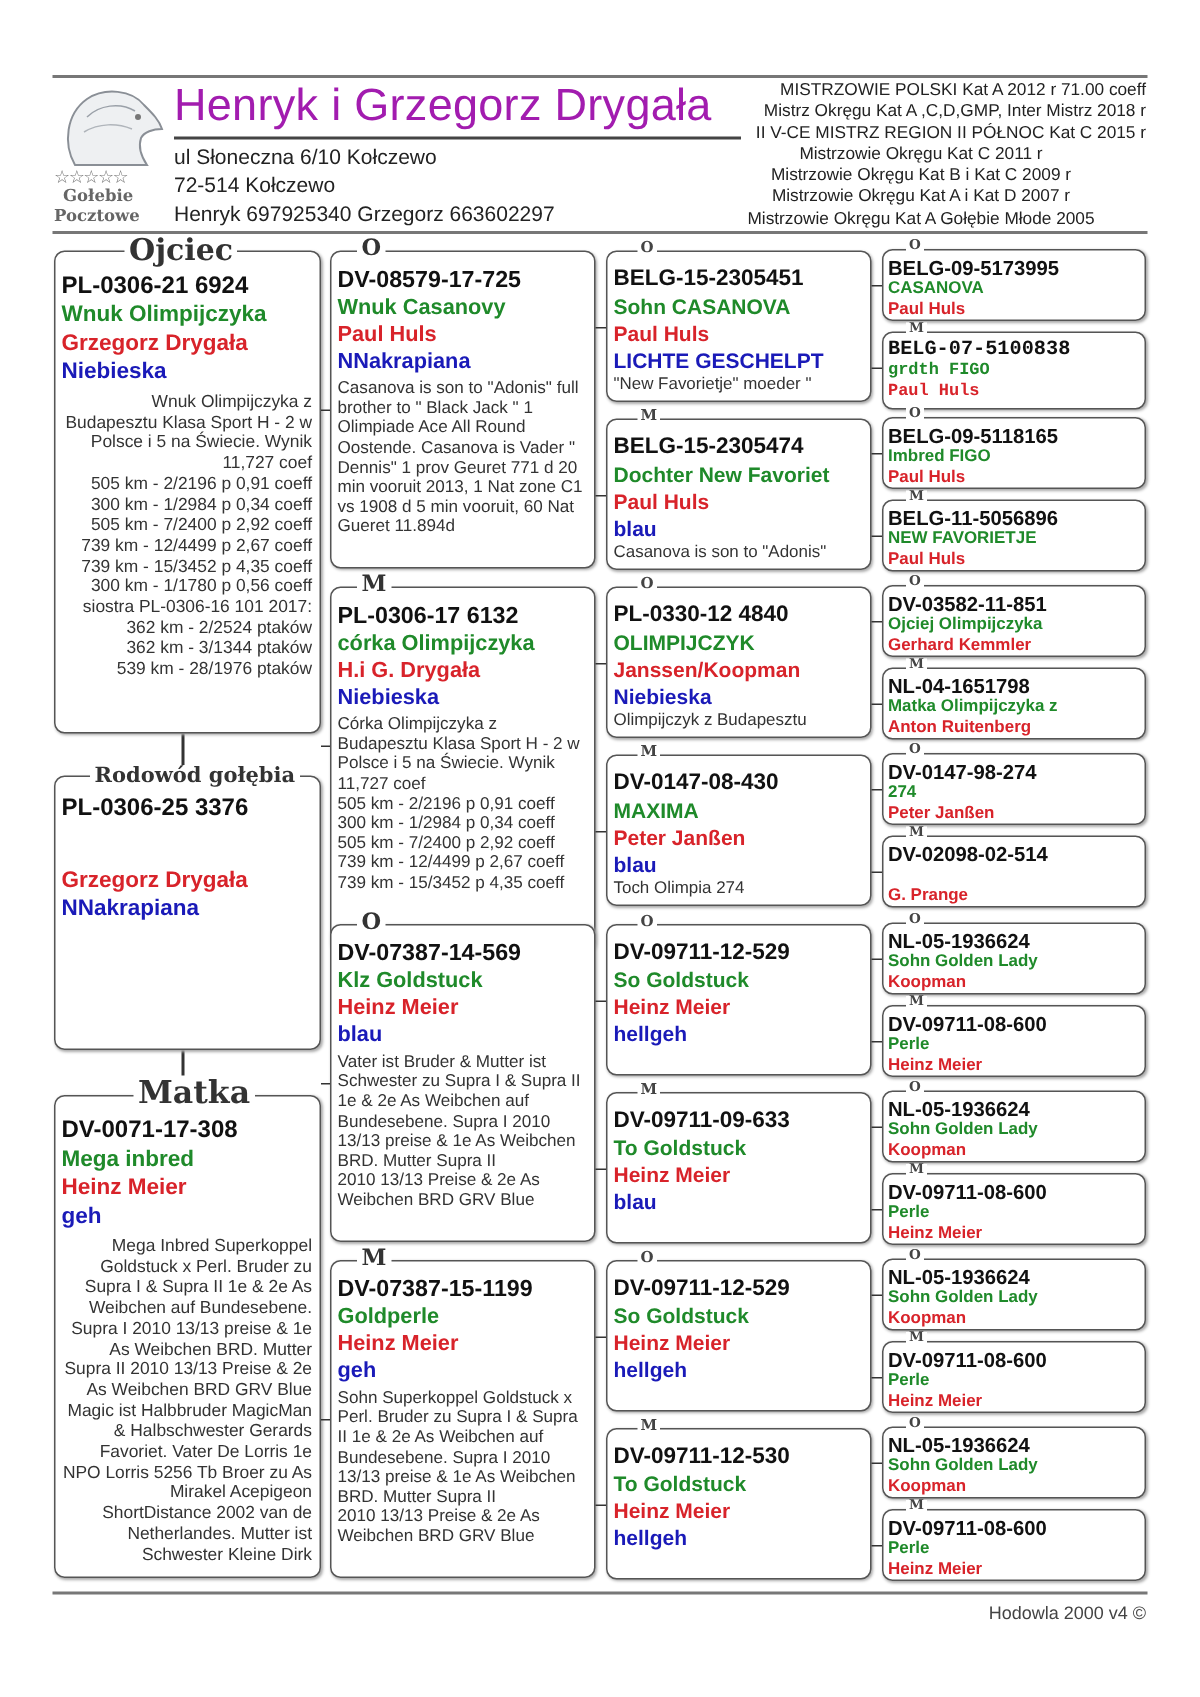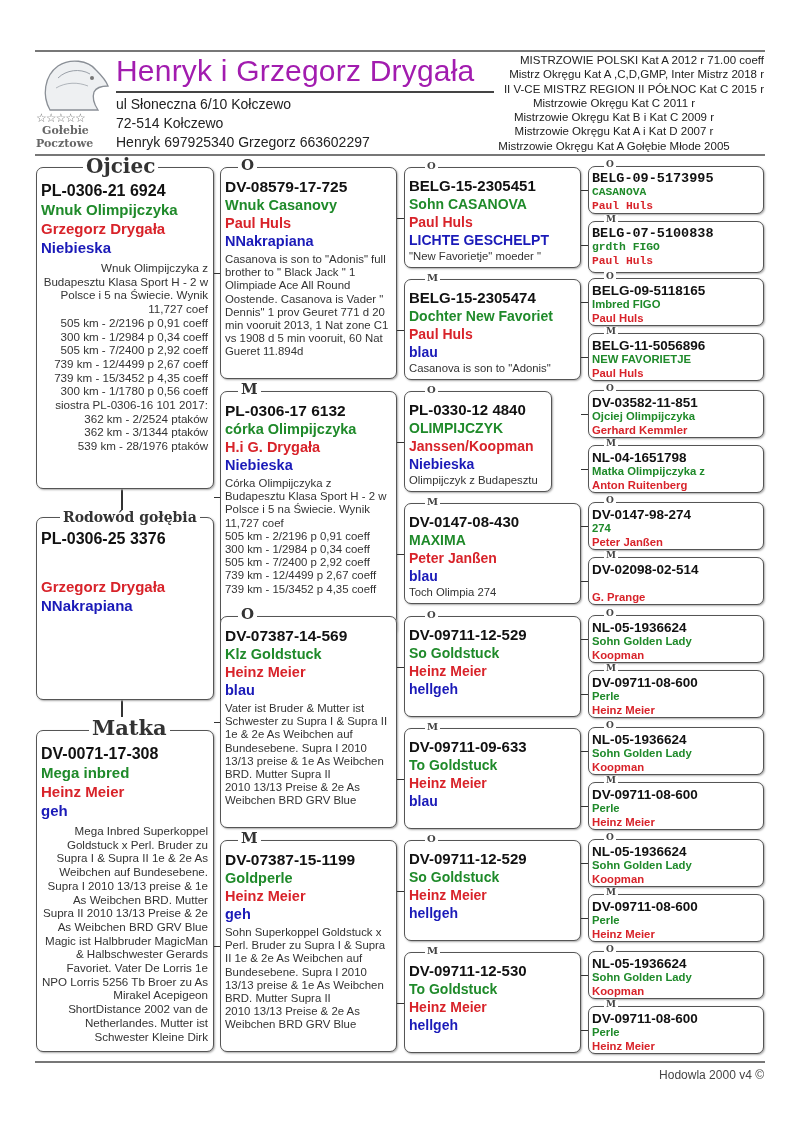--- a/index.html
+++ b/index.html
@@ -171,21 +171,21 @@
     <div class="line" style="left:397px;top:217.5px;width:7px;height:1px;"></div>
     <div class="box b3" style="left:404px;top:279px;width:177px;height:101px;">
       <div class="ring">BELG-15-2305474</div>
       <div class="name">Dochter New Favoriet</div>
       <div class="owner">Paul Huls</div>
       <div class="color">blau</div>
       <div class="desc">Casanova is son to "Adonis"</div>
     </div>
     <div class="sm" style="left:425px;top:273px;">M</div>
     <div class="line" style="left:397px;top:329.5px;width:7px;height:1px;"></div>
-    <div class="box b3" style="left:404px;top:391px;width:148px;height:101px;">
+    <div class="box b3" style="left:404px;top:391px;width:177px;height:101px;">
       <div class="ring">PL-0330-12 4840</div>
       <div class="name">OLIMPIJCZYK</div>
       <div class="owner">Janssen/Koopman</div>
       <div class="color">Niebieska</div>
       <div class="desc">Olimpijczyk z Budapesztu</div>
     </div>
     <div class="sm" style="left:425px;top:385px;">O</div>
     <div class="line" style="left:397px;top:441.5px;width:7px;height:1px;"></div>
     <div class="box b3" style="left:404px;top:503px;width:177px;height:101px;">
       <div class="ring">DV-0147-08-430</div>
@@ -227,21 +227,21 @@
       <div class="ring">DV-09711-12-530</div>
       <div class="name">To Goldstuck</div>
       <div class="owner">Heinz Meier</div>
       <div class="color">hellgeh</div>
       <div class="desc"></div>
     </div>
     <div class="sm" style="left:425px;top:946px;">M</div>
     <div class="line" style="left:397px;top:1002.5px;width:7px;height:1px;"></div>
   </div>
 <div id="gen4">
-    <div class="box b4" style="left:588px;top:166px;width:176px;height:48px;font-family:Liberation Mono, monospace;">
+    <div class="box b4" style="left:588px;top:166px;width:176px;height:48px;">
       <div class="ring">BELG-09-5173995</div>
       <div class="name" style="min-height:13px;">CASANOVA</div>
       <div class="owner">Paul Huls</div>
     </div>
     <div class="sm" style="left:604px;top:160px;font-size:9px;">O</div>
     <div class="line" style="left:581px;top:190px;width:7px;height:1px;"></div>
     <div class="box b4" style="left:588px;top:221px;width:176px;height:52px;font-family:Liberation Mono, monospace;">
       <div class="ring">BELG-07-5100838</div>
       <div class="name" style="min-height:13px;">grdth FIGO</div>
       <div class="owner">Paul Huls</div>

